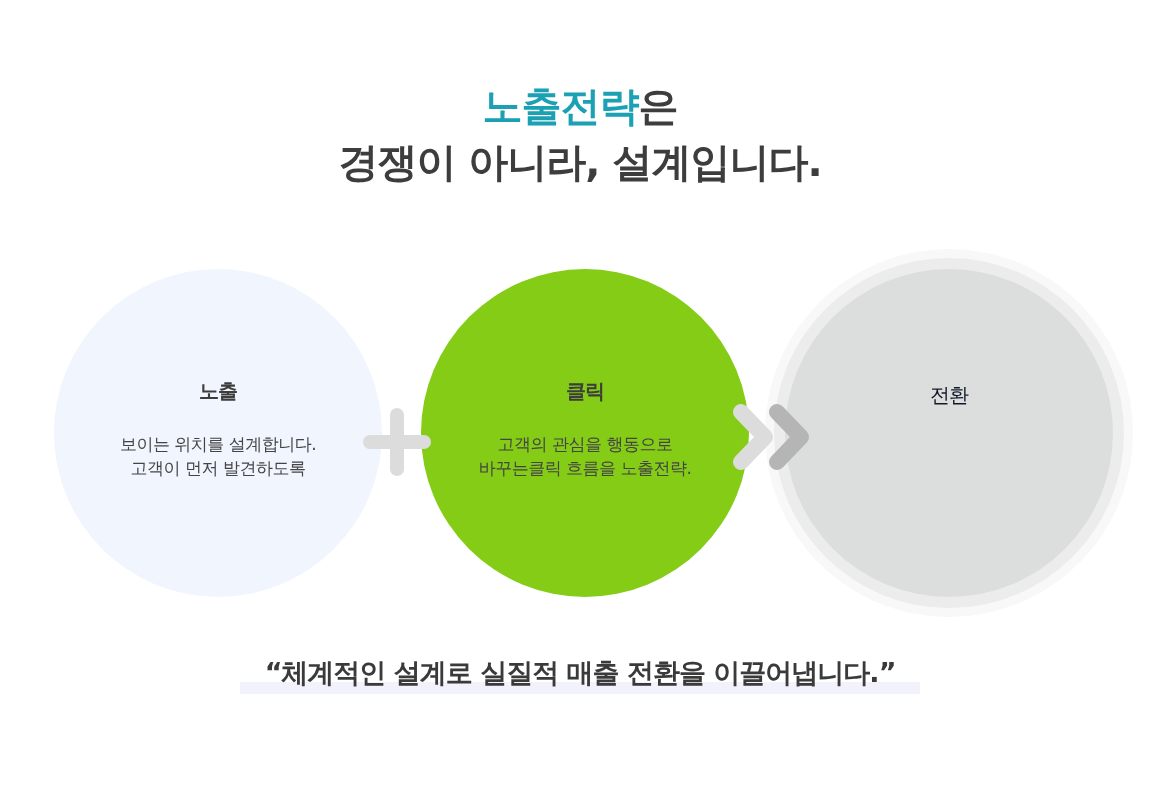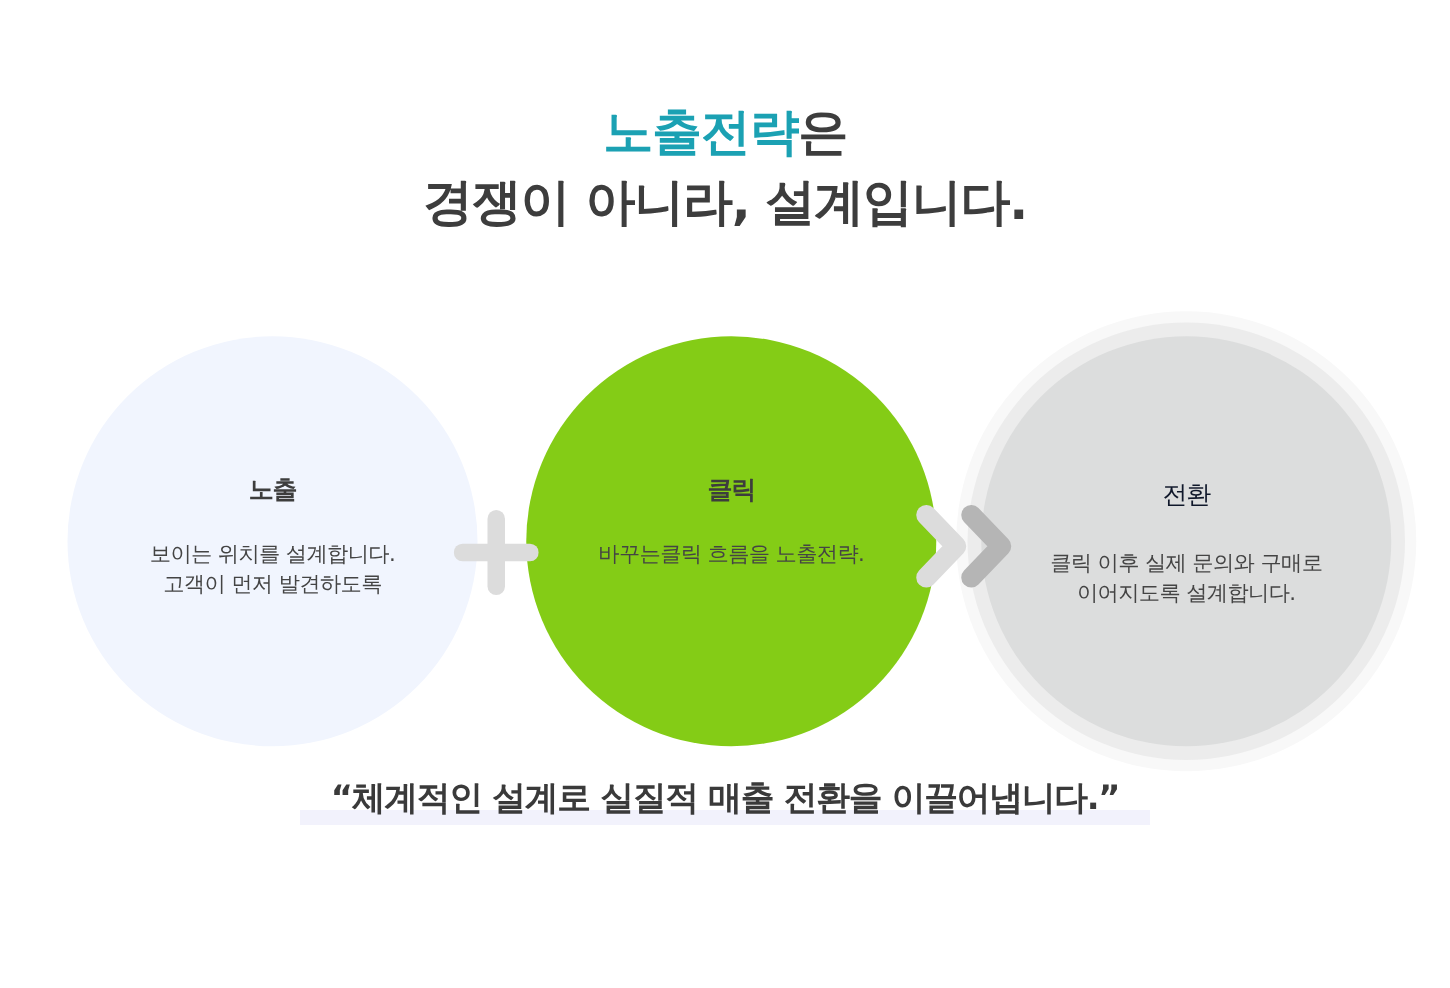--- a/index.html
+++ b/index.html
@@ -94,21 +94,21 @@
       width: 68px; height: 68px;
     }
     .chevrons {
       position: absolute;
       left: 731px; top: 403px;
       width: 82px; height: 68px;
     }
 
     .tagline-wrap {
       position: absolute;
-      left: 240px; top: 616px;
+      left: 240px; top: 650px;
       width: 680px; height: 46px;
     }
     .tagline-highlight {
       position: absolute;
       left: 0; top: 32px;
       width: 680px; height: 12px;
       background: #f2f2fc;
     }
     .tagline {
       position: absolute;
@@ -138,34 +138,31 @@
       <span>보이는 위치를 설계합니다.</span>
       <span>고객이 먼저 발견하도록</span>
     </div>
   </div>
 </div>
 
 <div class="circle c2">
   <div class="circle-content">
     <div class="circle-title">클릭</div>
     <div class="circle-desc">
+      <span>고객의 관심을 행동으로</span>
       <span>바꾸는클릭 흐름을 노출전략.</span>
     </div>
   </div>
 </div>
 
 <div class="circle c3-outer"></div>
 <div class="circle c3-mid"></div>
 <div class="circle c3">
   <div class="circle-content">
     <div class="circle-title">전환</div>
-    <div class="circle-desc">
-      <span>클릭 이후 실제 문의와 구매로</span>
-      <span>이어지도록 설계합니다.</span>
-    </div>
   </div>
 </div>
 
 <div class="plus">
   <svg width="68" height="68" viewBox="0 0 68 68">
     <rect x="27" y="0" width="14" height="68" rx="7" ry="7" fill="#dcdcdc"></rect>
     <rect x="0" y="27" width="68" height="14" rx="7" ry="7" fill="#dcdcdc"></rect>
   </svg>
 </div>
 

